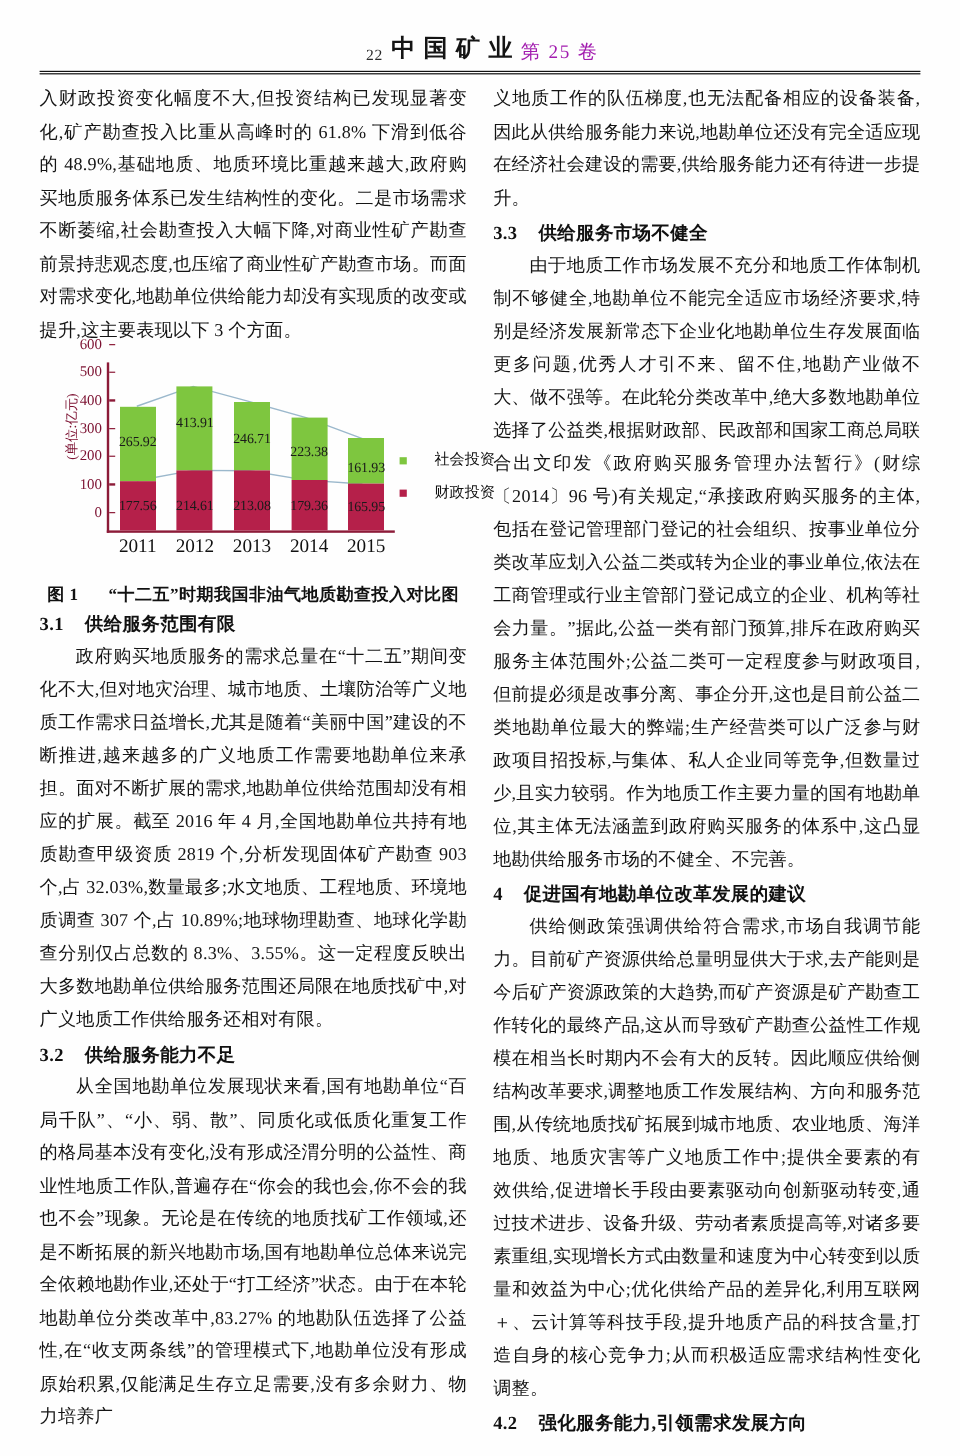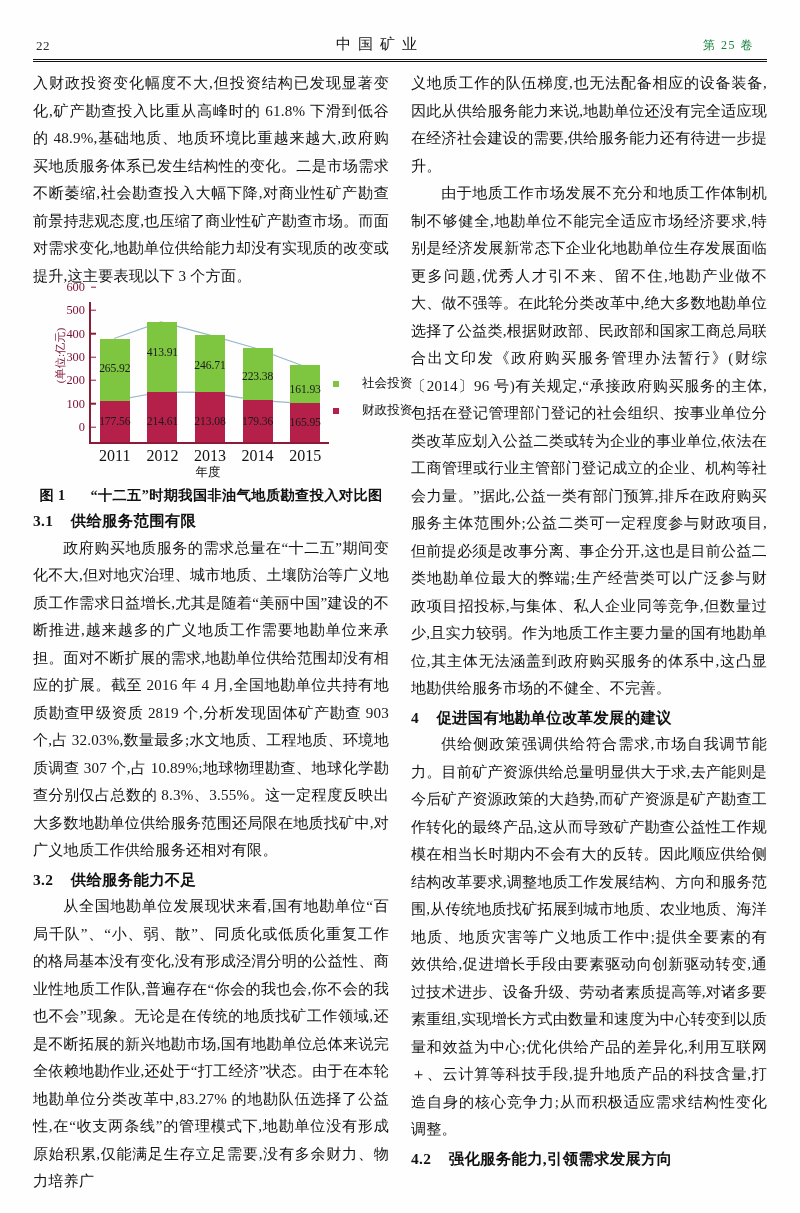--- a/index.html
+++ b/index.html
@@ -23,44 +23,44 @@
     box-sizing: border-box;
     padding: 0;
     background: #fefefe;
   }
 
   
   .running-head {
     position: absolute;
     top: 28px;
     left: 36px;
-    right: 46px;
+    right: 32px;
     height: 26px;
     display: flex;
     align-items: flex-end;
-    justify-content: space-between;
+    justify-content: center;
     font-size: 13.5px;
     letter-spacing: 0.5px;
   }
   .rh-page-num {
     font-family: "Liberation Serif", serif;
     font-size: 13px;
     color: #2a2a2a;
   }
   .rh-title {
-    font-size: 15px;
-    font-weight: normal;
+    font-size: 20px;
+    font-weight: bold;
     letter-spacing: 7px;
     color: #141414;
     padding-left: 7px;
   }
   .rh-volume {
-    font-size: 12px;
+    font-size: 16px;
     letter-spacing: 1.5px;
-    color: #15803d;
+    color: #a21caf;
   }
   .head-rule {
     position: absolute;
     top: 59px;
     left: 33px;
     right: 33px;
     border-top: 1.6px solid #111;
     border-bottom: 1.1px solid #111;
     height: 2.6px;
     box-sizing: border-box;
@@ -340,21 +340,20 @@
                 <span class="val-label val-social" style="bottom:33%">161.93</span>
                 <span class="val-label val-fiscal" style="bottom:9%">165.95</span>
                 <div class="bar-seg social" style="height:27.0%"></div>
                 <div class="bar-seg fiscal" style="height:27.7%"></div>
                 <span class="xtick">2015</span>
               </div>
 
             </div>
           </div>
 
-          <div class="x-axis-title">年度</div>
 
           <div class="legend">
             <div class="legend-row">
               <span class="legend-dot social"></span>
               <span>社会投资</span>
             </div>
             <div class="legend-row">
               <span class="legend-dot fiscal"></span>
               <span>财政投资</span>
             </div>
@@ -375,20 +374,23 @@
         <span class="sec-num">3.2</span><span>供给服务能力不足</span>
       </h3>
       <p class="body-text indent">从全国地勘单位发展现状来看,国有地勘单位“百局千队”、“小、弱、散”、同质化或低质化重复工作的格局基本没有变化,没有形成泾渭分明的公益性、商业性地质工作队,普遍存在“你会的我也会,你不会的我也不会”现象。无论是在传统的地质找矿工作领域,还是不断拓展的新兴地勘市场,国有地勘单位总体来说完全依赖地勘作业,还处于“打工经济”状态。由于在本轮地勘单位分类改革中,83.27% 的地勘队伍选择了公益性,在“收支两条线”的管理模式下,地勘单位没有形成原始积累,仅能满足生存立足需要,没有多余财力、物力培养广</p>
 
     </div>
 
     <div class="col">
 
       <p class="body-text">义地质工作的队伍梯度,也无法配备相应的设备装备,因此从供给服务能力来说,地勘单位还没有完全适应现在经济社会建设的需要,供给服务能力还有待进一步提升。</p>
 
+      <h3 class="sec-head">
+        <span class="sec-num">3.3</span><span>供给服务市场不健全</span>
+      </h3>
       <p class="body-text indent">由于地质工作市场发展不充分和地质工作体制机制不够健全,地勘单位不能完全适应市场经济要求,特别是经济发展新常态下企业化地勘单位生存发展面临更多问题,优秀人才引不来、留不住,地勘产业做不大、做不强等。在此轮分类改革中,绝大多数地勘单位选择了公益类,根据财政部、民政部和国家工商总局联合出文印发《政府购买服务管理办法暂行》(财综〔2014〕96 号)有关规定,“承接政府购买服务的主体,包括在登记管理部门登记的社会组织、按事业单位分类改革应划入公益二类或转为企业的事业单位,依法在工商管理或行业主管部门登记成立的企业、机构等社会力量。”据此,公益一类有部门预算,排斥在政府购买服务主体范围外;公益二类可一定程度参与财政项目,但前提必须是改事分离、事企分开,这也是目前公益二类地勘单位最大的弊端;生产经营类可以广泛参与财政项目招投标,与集体、私人企业同等竞争,但数量过少,且实力较弱。作为地质工作主要力量的国有地勘单位,其主体无法涵盖到政府购买服务的体系中,这凸显地勘供给服务市场的不健全、不完善。</p>
 
       <h3 class="sec-head major">
         <span class="sec-num">4</span><span>促进国有地勘单位改革发展的建议</span>
       </h3>
 
       <p class="body-text indent">供给侧政策强调供给符合需求,市场自我调节能力。目前矿产资源供给总量明显供大于求,去产能则是今后矿产资源政策的大趋势,而矿产资源是矿产勘查工作转化的最终产品,这从而导致矿产勘查公益性工作规模在相当长时期内不会有大的反转。因此顺应供给侧结构改革要求,调整地质工作发展结构、方向和服务范围,从传统地质找矿拓展到城市地质、农业地质、海洋地质、地质灾害等广义地质工作中;提供全要素的有效供给,促进增长手段由要素驱动向创新驱动转变,通过技术进步、设备升级、劳动者素质提高等,对诸多要素重组,实现增长方式由数量和速度为中心转变到以质量和效益为中心;优化供给产品的差异化,利用互联网＋、云计算等科技手段,提升地质产品的科技含量,打造自身的核心竞争力;从而积极适应需求结构性变化调整。</p>
 
       <h3 class="sec-head">
         <span class="sec-num">4.2</span><span>强化服务能力,引领需求发展方向</span>

